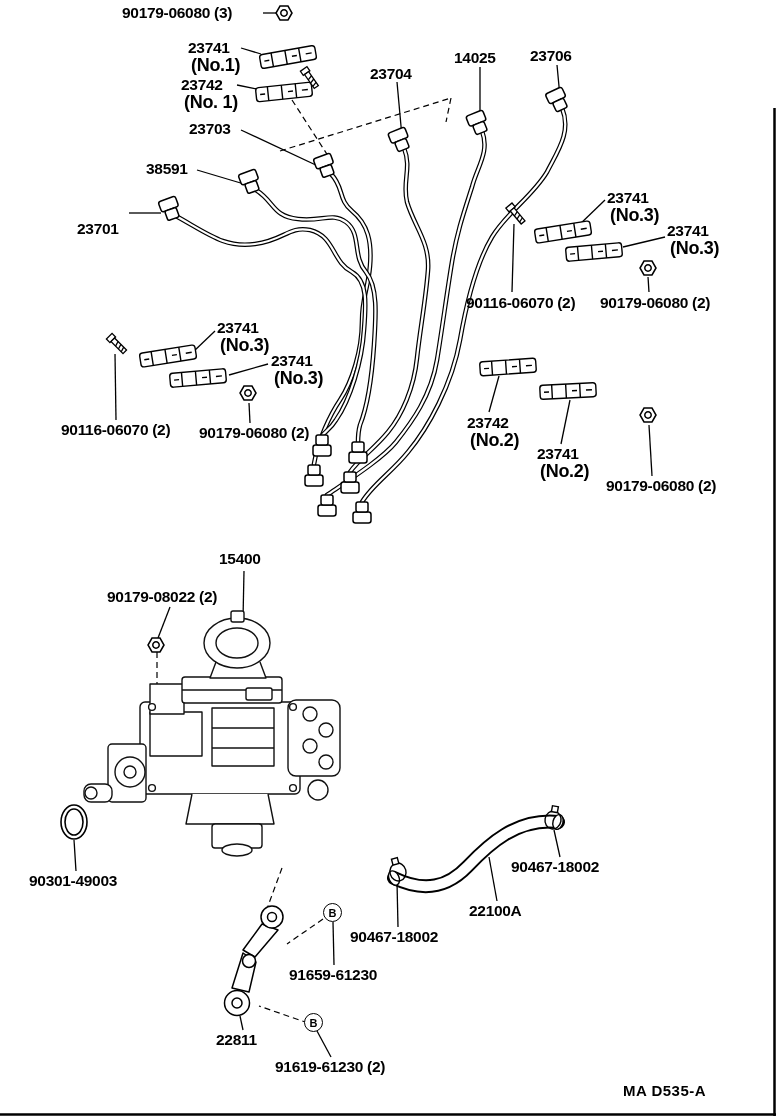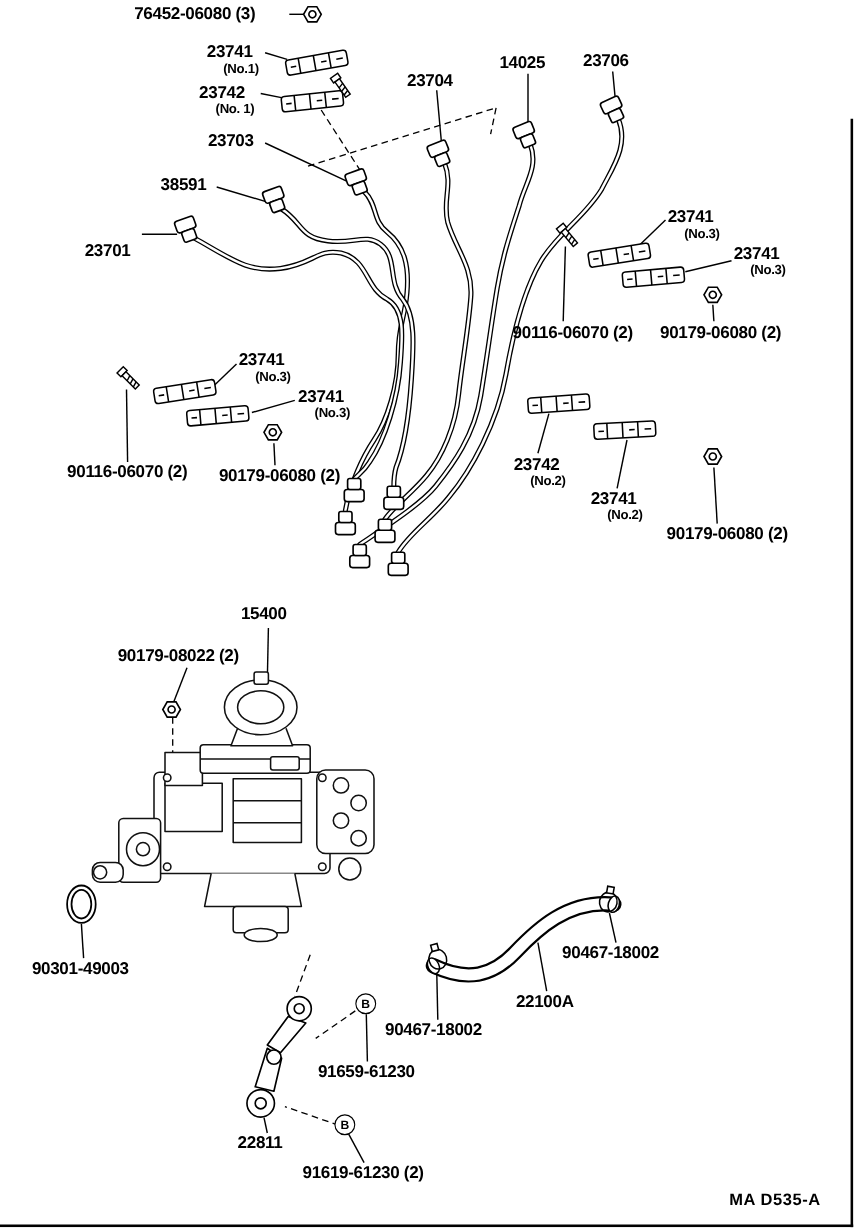--- a/index.html
+++ b/index.html
@@ -1,25 +1,25 @@
 <!DOCTYPE html>
 <html><head>
 <meta charset="utf-8">
 <style>
   html,body{margin:0;padding:0;background:#fff;}
   .page{position:relative;width:776px;height:1116px;background:#fff;overflow:hidden;
         font-family:"Liberation Sans",sans-serif;}
   .page svg{position:absolute;left:0;top:0;z-index:1;}
   .label{position:absolute;z-index:2;color:#000;font-weight:bold;font-size:15.5px;
          line-height:1.05;letter-spacing:-0.3px;white-space:nowrap;}
-  .label .sub{display:block;font-size:12px;padding-left:3px;margin-left:12px;}
+  .label .sub{display:block;font-size:18px;padding-left:3px;}
   .bsym{position:absolute;z-index:2;width:17px;height:17px;border:1.6px solid #000;
         border-radius:50%;display:flex;align-items:center;justify-content:center;
         font-weight:bold;font-size:11px;color:#000;background:#fff;}
-  .footer{position:absolute;z-index:2;color:#000;font-weight:bold;font-size:15px;letter-spacing:0.5px;margin-left:40px;}
+  .footer{position:absolute;z-index:2;color:#000;font-weight:bold;font-size:15px;letter-spacing:0.5px;}
 </style>
 </head>
 <body>
 
 <div class="page">
 
   <svg width="776" height="1116" viewBox="0 0 776 1116">
     <defs>
       <g id="fitting" fill="#fff" stroke="#000" stroke-width="1.5">
         <rect x="-9" y="-16" width="18" height="11" rx="2.5"></rect>
@@ -202,21 +202,21 @@
       <path d="M262,924 L278,930 L255,957 L243,950 Z"></path>
       <path d="M243,953 L256,962 L249,992 L232,988 Z"></path>
       <circle cx="249" cy="961" r="6.5"></circle>
       <circle cx="272" cy="917" r="11"></circle>
       <circle cx="272" cy="917" r="4.5"></circle>
       <circle cx="237" cy="1003" r="12.5"></circle>
       <circle cx="237" cy="1003" r="5"></circle>
     </g>
   </svg>
 
-  <div class="label" style="left:122px;top:5px">76452-06080 (3)</div>
+  <div class="label" style="left:122px;top:5px">90179-06080 (3)</div>
 
   <div class="label" style="left:188px;top:40px">
     <span>23741</span>
     <span class="sub">(No.1)</span>
   </div>
   <div class="label" style="left:181px;top:77px">
     <span>23742</span>
     <span class="sub">(No. 1)</span>
   </div>
 

